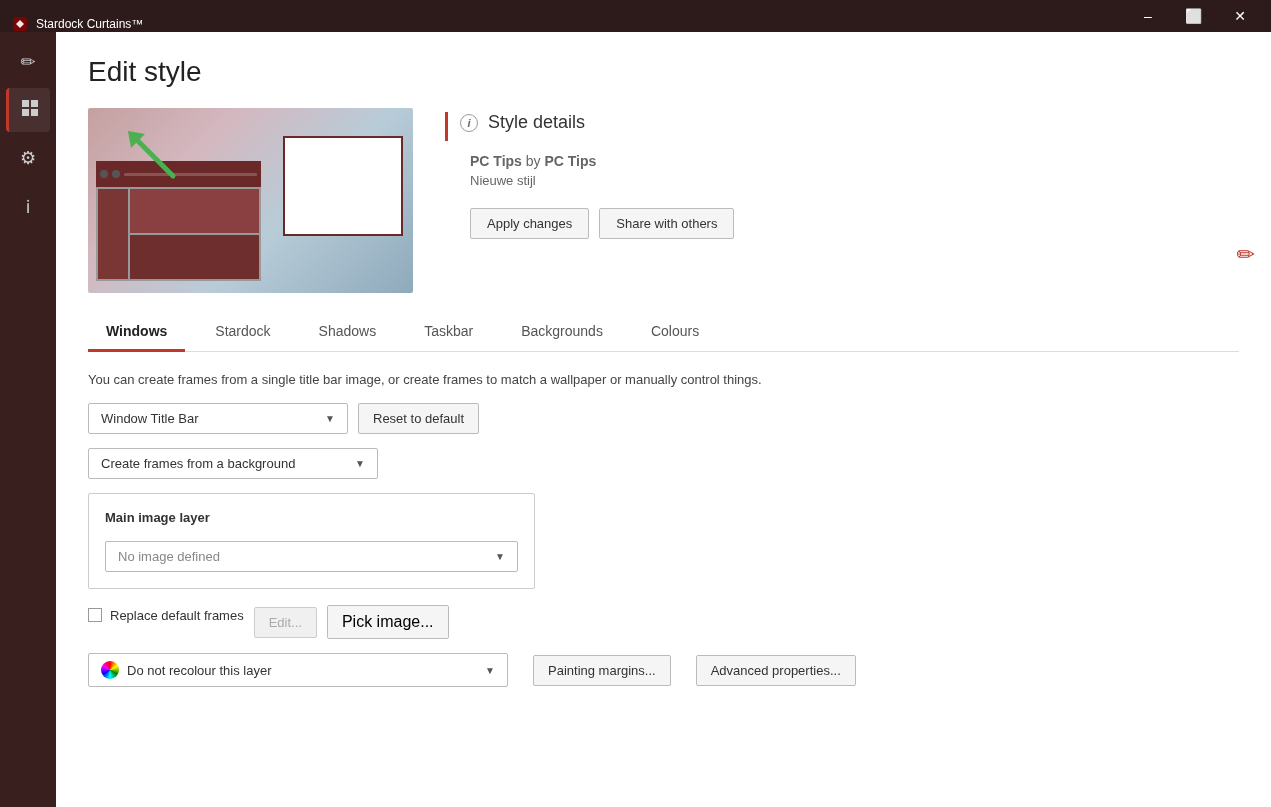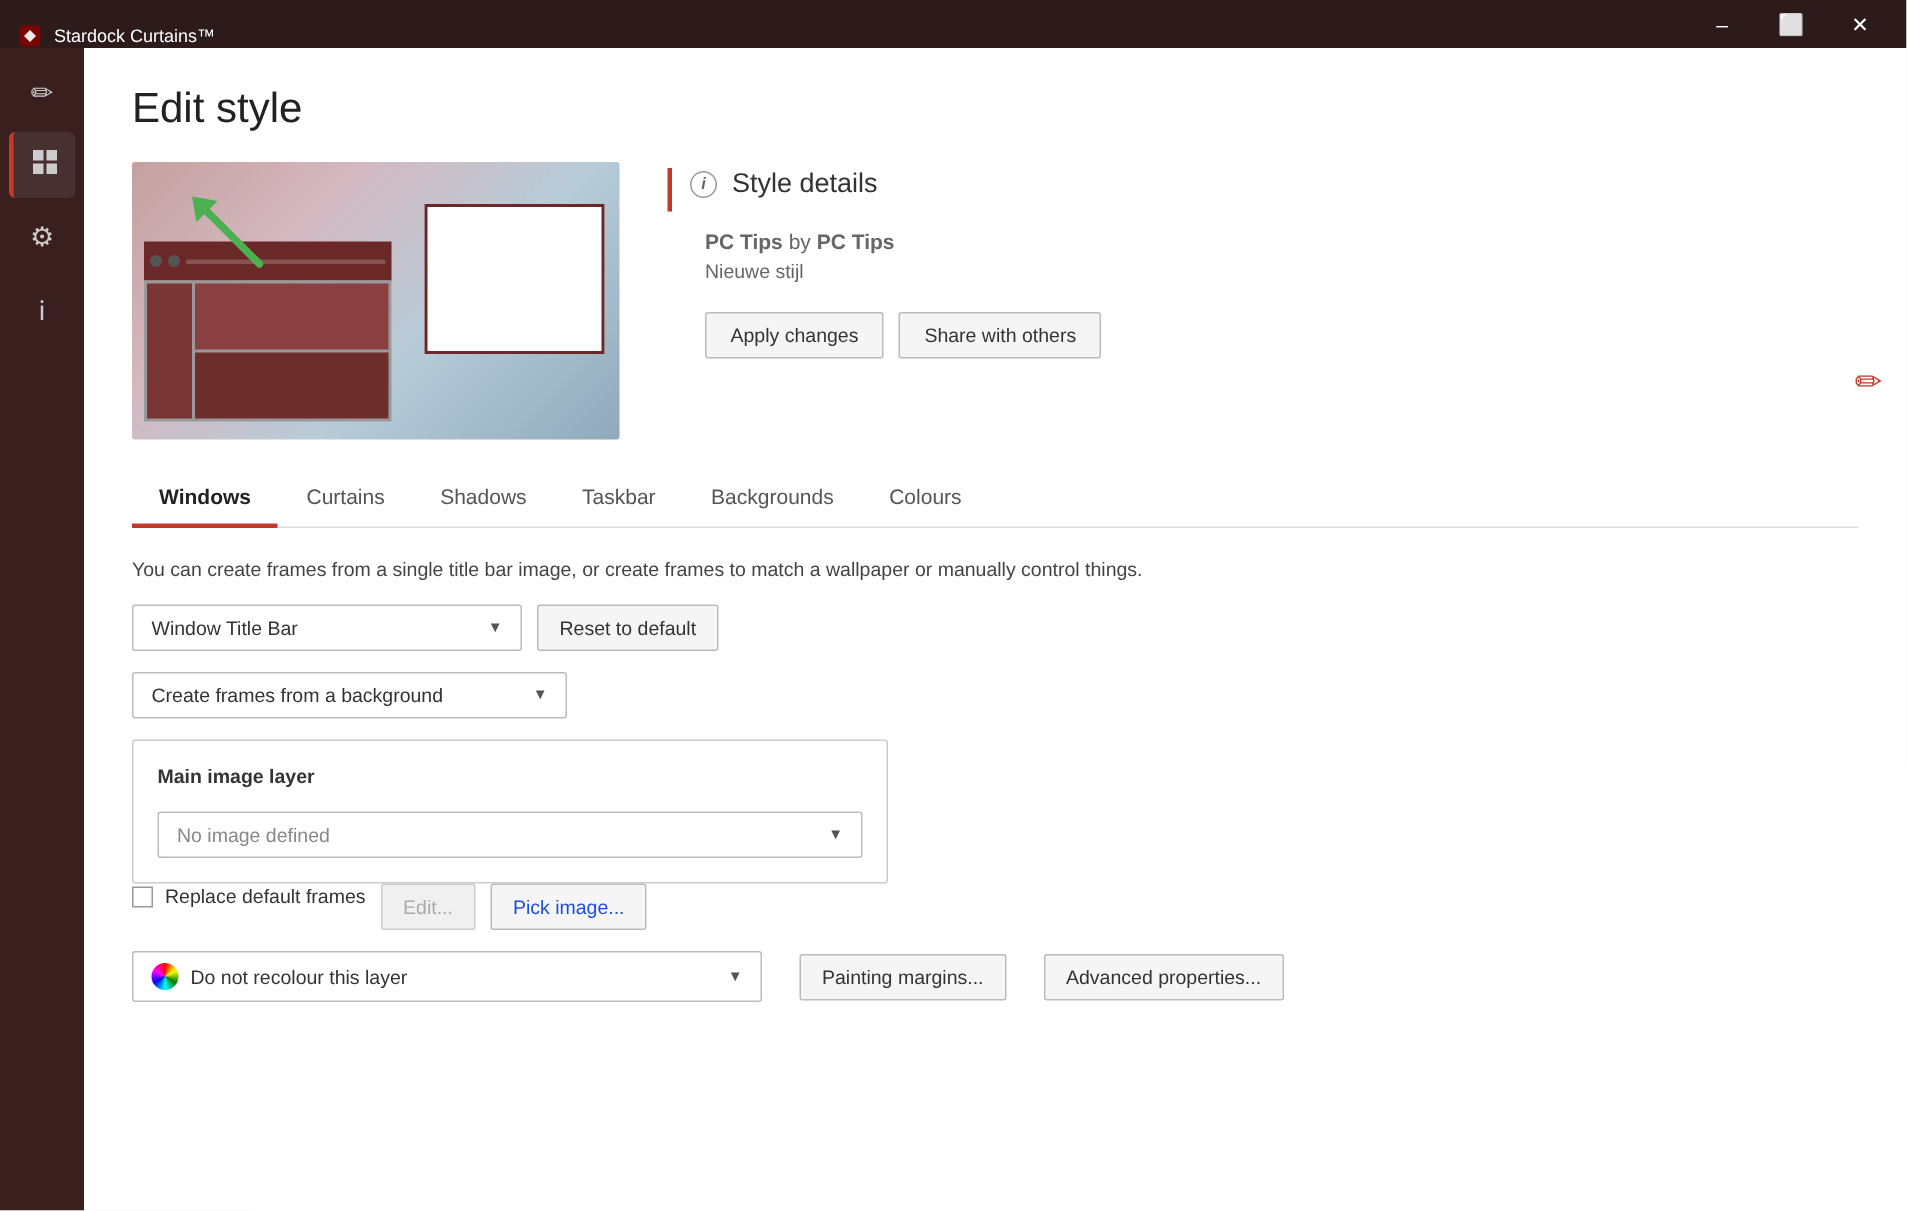--- a/index.html
+++ b/index.html
@@ -175,21 +175,21 @@
       color: #c0392b;
       font-size: 20px;
       cursor: pointer;
       background: none;
       border: none;
     }
 
     .tabs-container {
       border-bottom: 1px solid #ddd;
       display: flex;
-      gap: 1px;
+      gap: 12px;
       margin-bottom: 20px;
     }
 
     .tab {
       padding: 10px 18px;
       font-size: 14px;
       color: #555;
       cursor: pointer;
       border-bottom: 3px solid transparent;
       margin-bottom: -1px;
@@ -242,22 +242,22 @@
       cursor: pointer;
       color: #333;
       border-radius: 2px;
       text-align: right;
     }
 
     .image-layer-box {
       border: 1px solid #ccc;
       border-radius: 2px;
       padding: 16px;
-      width: 504px;
-      margin-bottom: 0;
+      width: 447px;
+      margin-bottom: 16px;
     }
 
     .image-layer-title {
       font-size: 13px;
       font-weight: 600;
       color: #333;
       margin-bottom: 16px;
     }
 
     .image-dropdown-row {
@@ -305,25 +305,25 @@
       font-size: 13px;
       border: 1px solid #ccc;
       background: #f0f0f0;
       color: #aaa;
       cursor: default;
       border-radius: 2px;
     }
 
     .btn-pick {
       padding: 7px 14px;
-      font-size: 13px;
+      font-size: 16px;
       border: 1px solid #bbb;
       background: #f5f5f5;
       cursor: pointer;
-      color: #1d4ed8;
+      color: #000000;
       border-radius: 2px;
     }
 
     .recolour-row {
       display: flex;
       align-items: center;
       gap: 25px;
     }
 
     .recolour-dropdown {
@@ -467,21 +467,21 @@
       </div>
     </div>
 
     <button class="edit-icon-btn" style="position:absolute; top:210px; right:16px; background:none; border:none; cursor:pointer; color:#c0392b; font-size:22px;">✏</button>
 
     <div class="tabs-container">
       <div class="tab active">
         <span>Windows</span>
       </div>
       <div class="tab">
-        <span>Curtains</span>
+        <span>Stardock</span>
       </div>
       <div class="tab">
         <span>Shadows</span>
       </div>
       <div class="tab">
         <span>Taskbar</span>
       </div>
       <div class="tab">
         <span>Backgrounds</span>
       </div>

